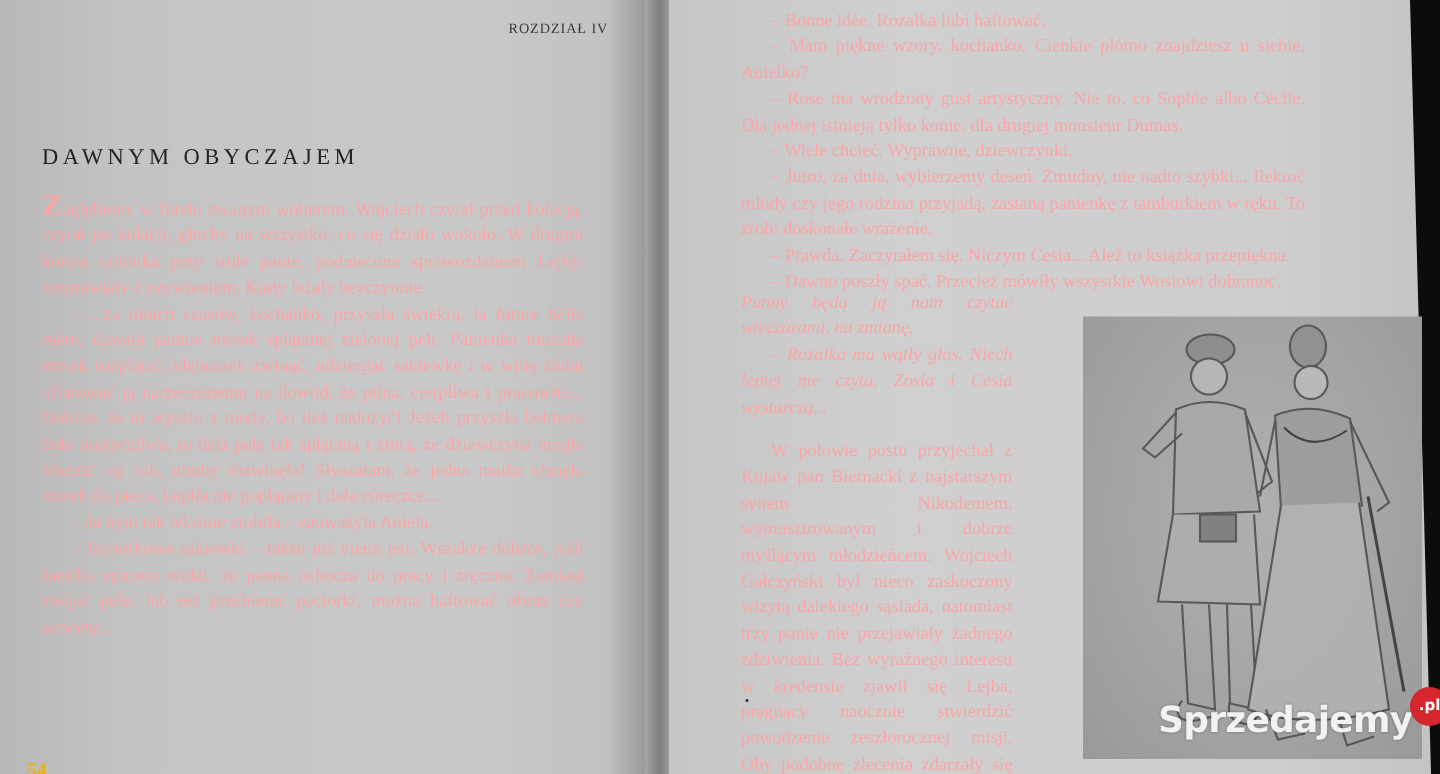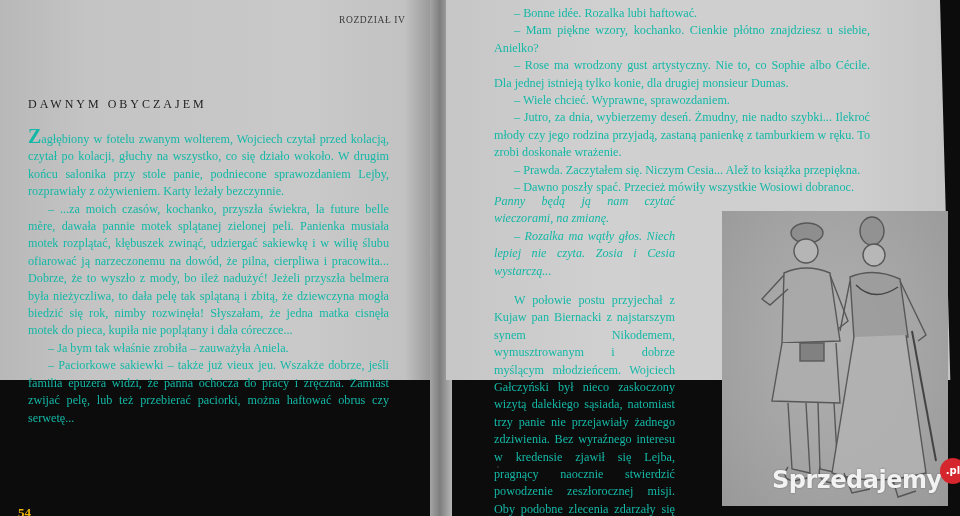--- a/index.html
+++ b/index.html
@@ -2,21 +2,21 @@
 <html><head>
 <meta charset="utf-8">
 <style>
   html, body { margin:0; padding:0; }
   body {
     width:960px; height:516px; overflow:hidden; position:relative;
     background:#0c0c0c;
     font-family:"DejaVu Serif", "Liberation Serif", serif;
   }
   .page {
-    position:absolute; top:0; height:380px;
+    position:absolute; top:0; height:516px;
   }
   #left-page {
     left:0; width:440px;
     background:linear-gradient(90deg,#b8b8b8 0%,#c4c4c4 20%,#c9c9c9 70%,#c2c2c2 92%,#9f9f9f 97%,#8e8e8e 100%);
   }
   #gutter {
     position:absolute; left:430px; top:0; width:22px; height:516px;
     background:linear-gradient(90deg,#a5a5a5 0%,#7e7e7e 45%,#b6b6b6 100%);
   }
   #right-page {
@@ -24,25 +24,25 @@
     background:linear-gradient(90deg,#c6c6c6 0%,#d0d0d0 30%,#cecece 80%,#c4c4c4 100%);
     clip-path:polygon(0 0, 494px 0, 508px 516px, 0 516px);
   }
   .running-head {
     position:absolute; top:15px; left:339px;
     font-family:"Liberation Serif", serif; font-size:9.5px; letter-spacing:0.6px;
     color:#3a3a3a;
   }
   .chapter-title {
     position:absolute; top:97px; left:28px;
-    font-family:"Liberation Serif", serif; font-size:12px; letter-spacing:3px;
+    font-family:"Liberation Serif", serif; font-size:15px; letter-spacing:3px;
     color:#222;
   }
   .text-block {
-    position:absolute; color:#14b8a6;
+    position:absolute; color:#fca5a5;
     font-family:"Liberation Serif", serif; font-size:12.2px; line-height:17.4px;
     text-align:justify;
   }
   .text-block p { margin:0; }
   .indent { text-indent:20px; }
   .dropcap { font-size:20px; font-weight:bold; line-height:10px; }
   #left-text { left:28px; top:131px; width:361px; }
   #right-text-top { left:494px; top:5px; width:376px; }
   #right-text-narrow { left:494px; top:193px; width:181px;font-style:italic; }
   #right-text-para { left:494px; top:292px; width:181px; }
@@ -87,21 +87,21 @@
   <p class="indent">– Ja bym tak właśnie zrobiła – zauważyła Aniela.</p>
   <p class="indent">– Paciorkowe sakiewki – także już vieux jeu. Wszakże dobrze, jeśli familia epuzera widzi, że panna ochocza do pracy i zręczna. Zamiast zwijać pelę, lub też przebierać paciorki, można haftować obrus czy serwetę...</p>
 </div>
 
 <div class="page-number">54</div>
 
 <div class="text-block" id="right-text-top">
   <p class="indent">– Bonne idée. Rozalka lubi haftować.</p>
   <p class="indent">– Mam piękne wzory, kochanko. Cienkie płótno znajdziesz u siebie, Anielko?</p>
   <p class="indent">– Rose ma wrodzony gust artystyczny. Nie to, co Sophie albo Cécile. Dla jednej istnieją tylko konie, dla drugiej monsieur Dumas.</p>
-  <p class="indent">– Wiele chcieć. Wyprawne, sprawozdaniem.</p>
+  <p class="indent">– Wiele chcieć. Wyprawne, dziewczynki.</p>
   <p class="indent">– Jutro, za dnia, wybierzemy deseń. Żmudny, nie nadto szybki... Ilekroć młody czy jego rodzina przyjadą, zastaną panienkę z tamburkiem w ręku. To zrobi doskonałe wrażenie.</p>
   <p class="indent">– Prawda. Zaczytałem się. Niczym Cesia... Alež to książka przepiękna.</p>
   <p class="indent">– Dawno poszły spać. Przecież mówiły wszystkie Wosiowi dobranoc.</p>
 </div>
 
 <div class="text-block" id="right-text-narrow">
   <p>Panny będą ją nam czytać wieczorami, na zmianę.</p>
   <p class="indent">– Rozalka ma wątły głos. Niech lepiej nie czyta. Zosia i Cesia wystarczą...</p>
 </div>
 

